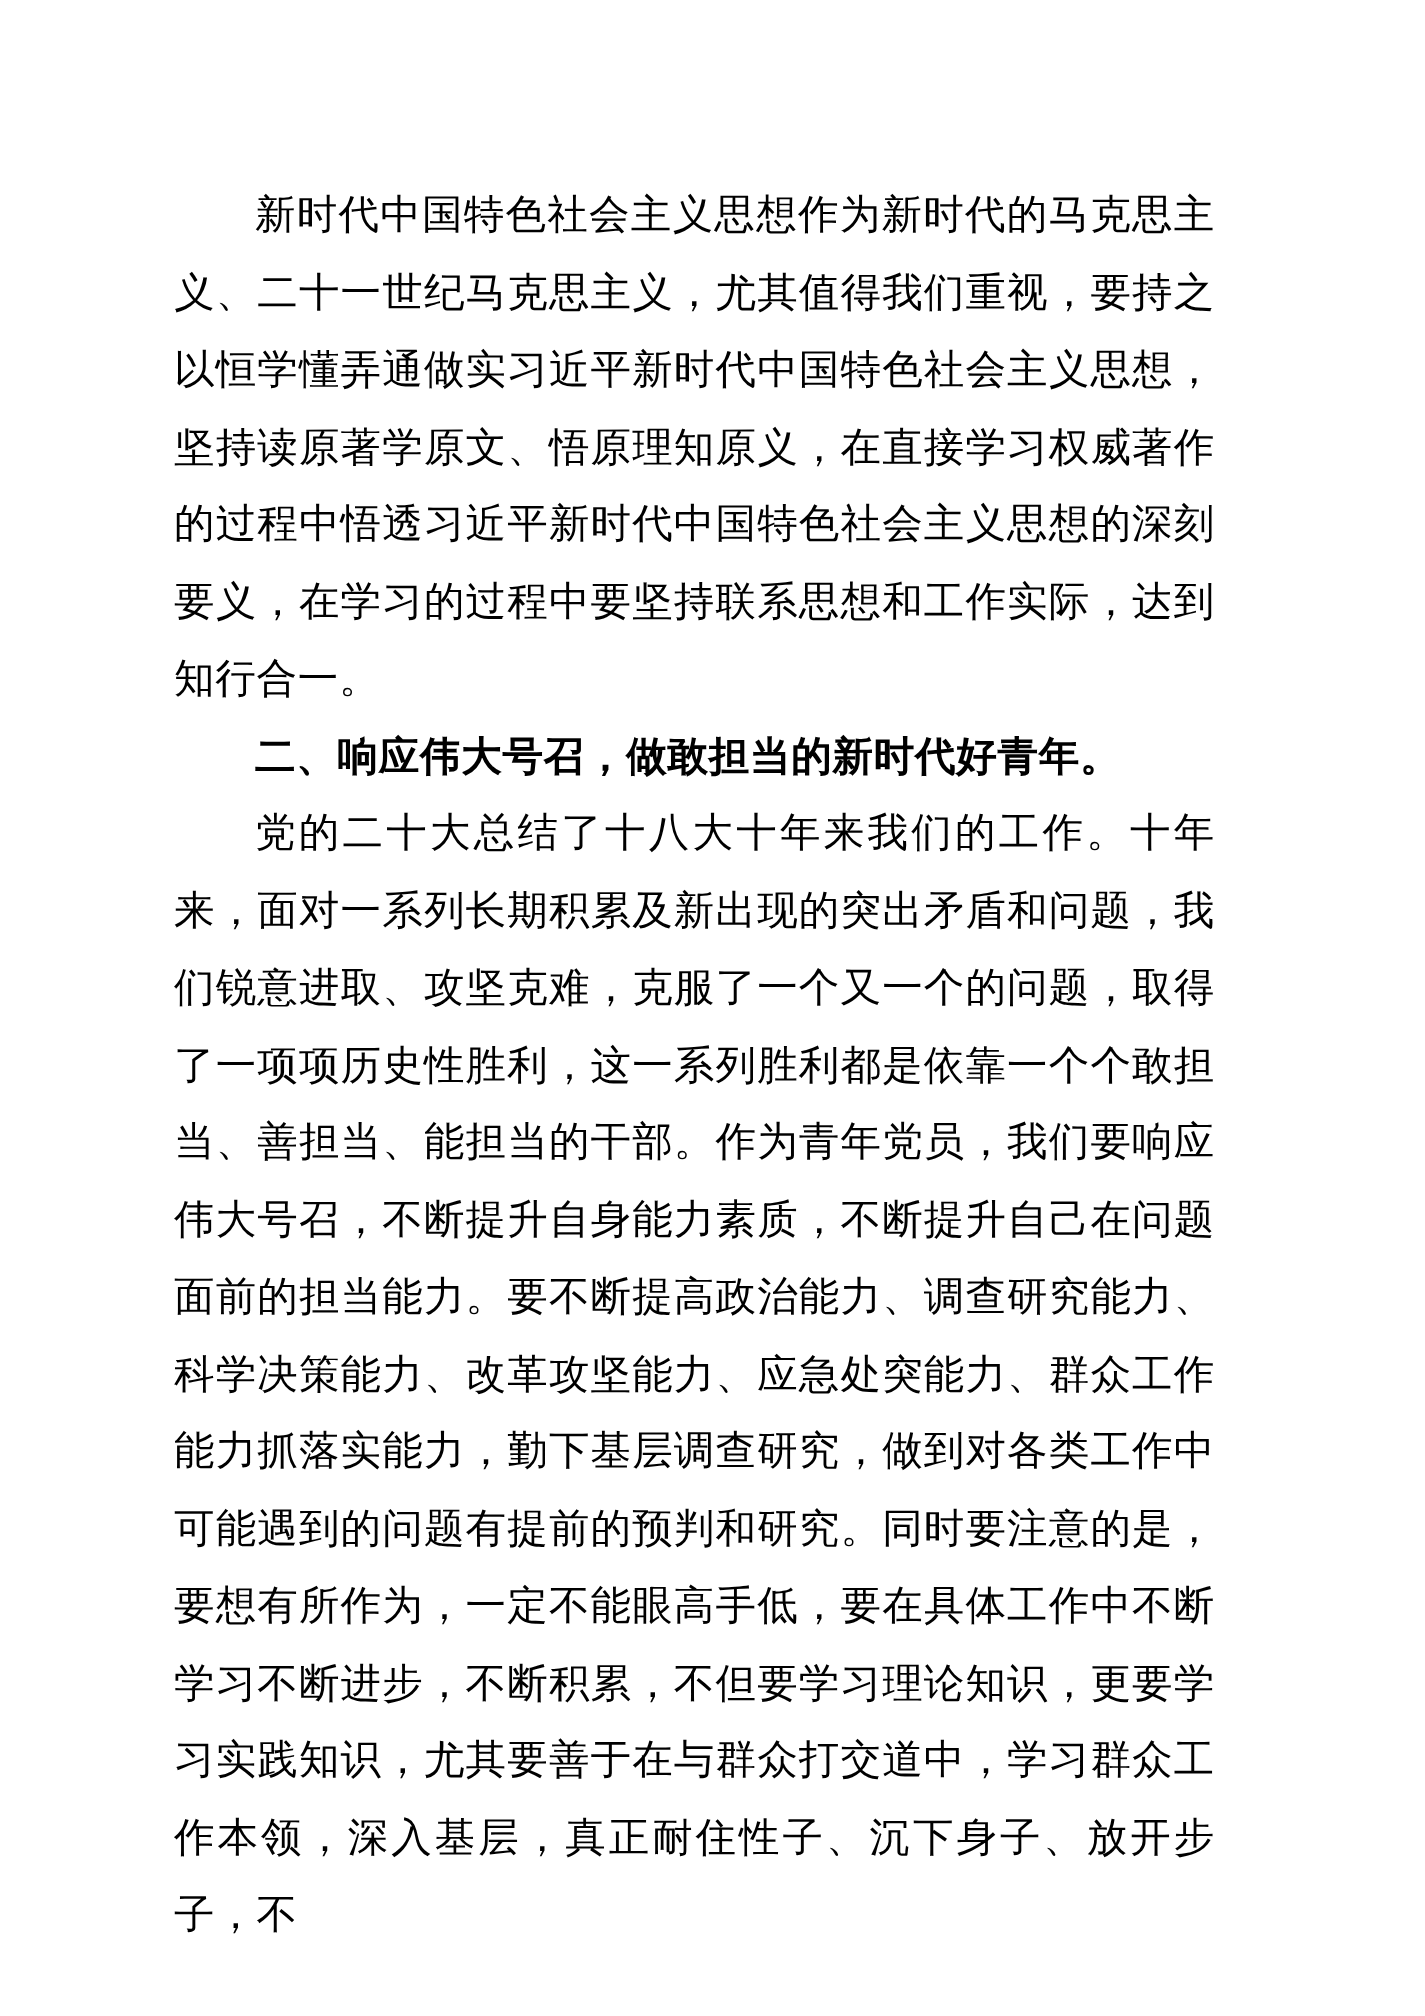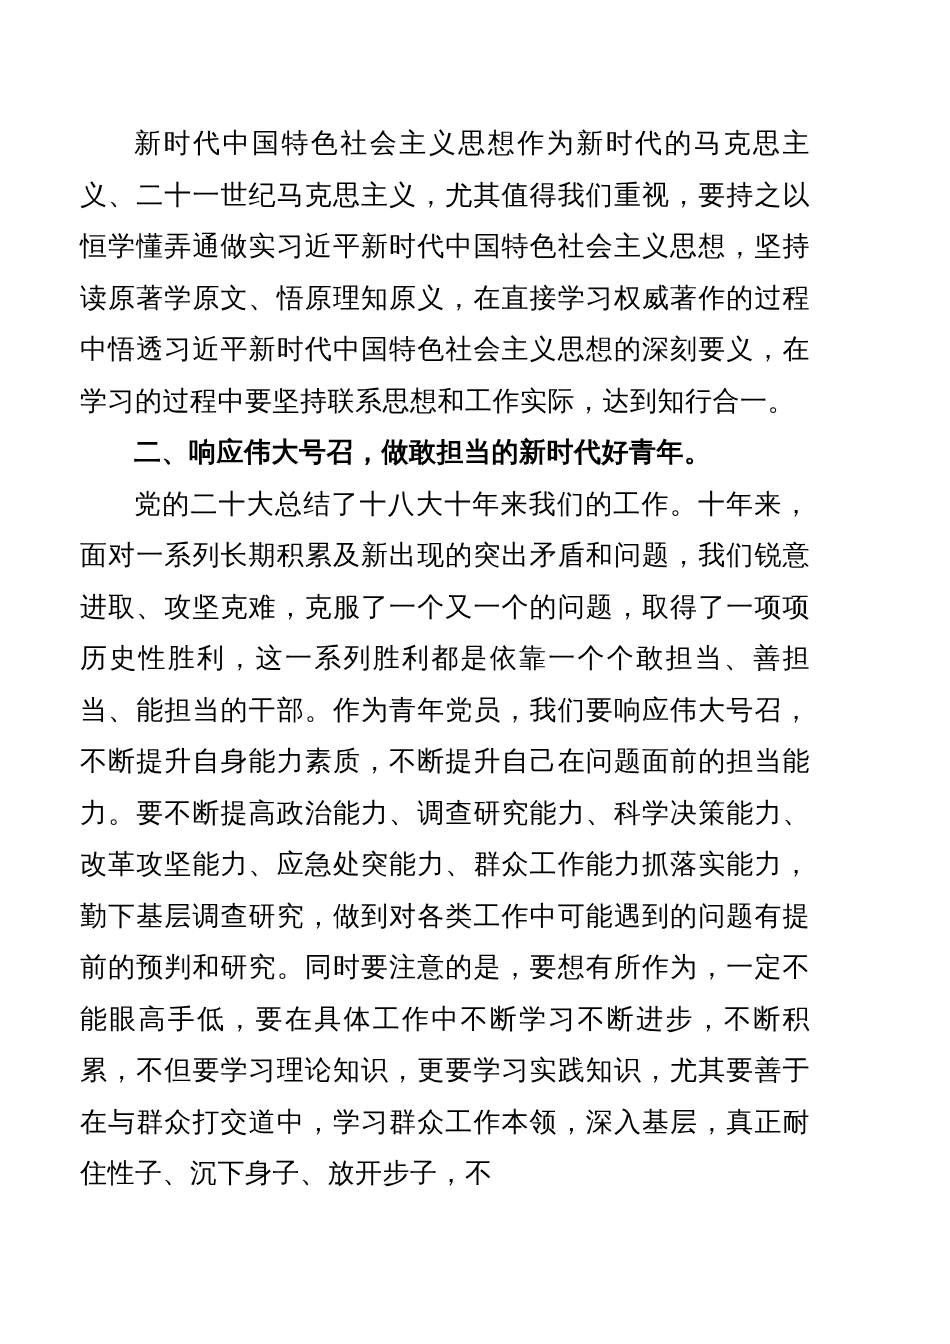--- a/index.html
+++ b/index.html
@@ -11,21 +11,21 @@
     width: 950px;
     height: 1344px;
     overflow: hidden;
     font-family: "Liberation Serif", "DejaVu Serif", serif;
     color: #000000;
   }
   .page {
     box-sizing: border-box;
     width: 950px;
     height: 1344px;
-    padding: 118px 140px 0 80px;
+    padding: 118px 140px 0 116px;
     background: #ffffff;
   }
   .para {
     margin: 0;
     font-size: 27px;
     line-height: 51.5px;
     text-align: justify;
     text-justify: inter-ideograph;
     text-indent: 2em;
     letter-spacing: 0.5px;

